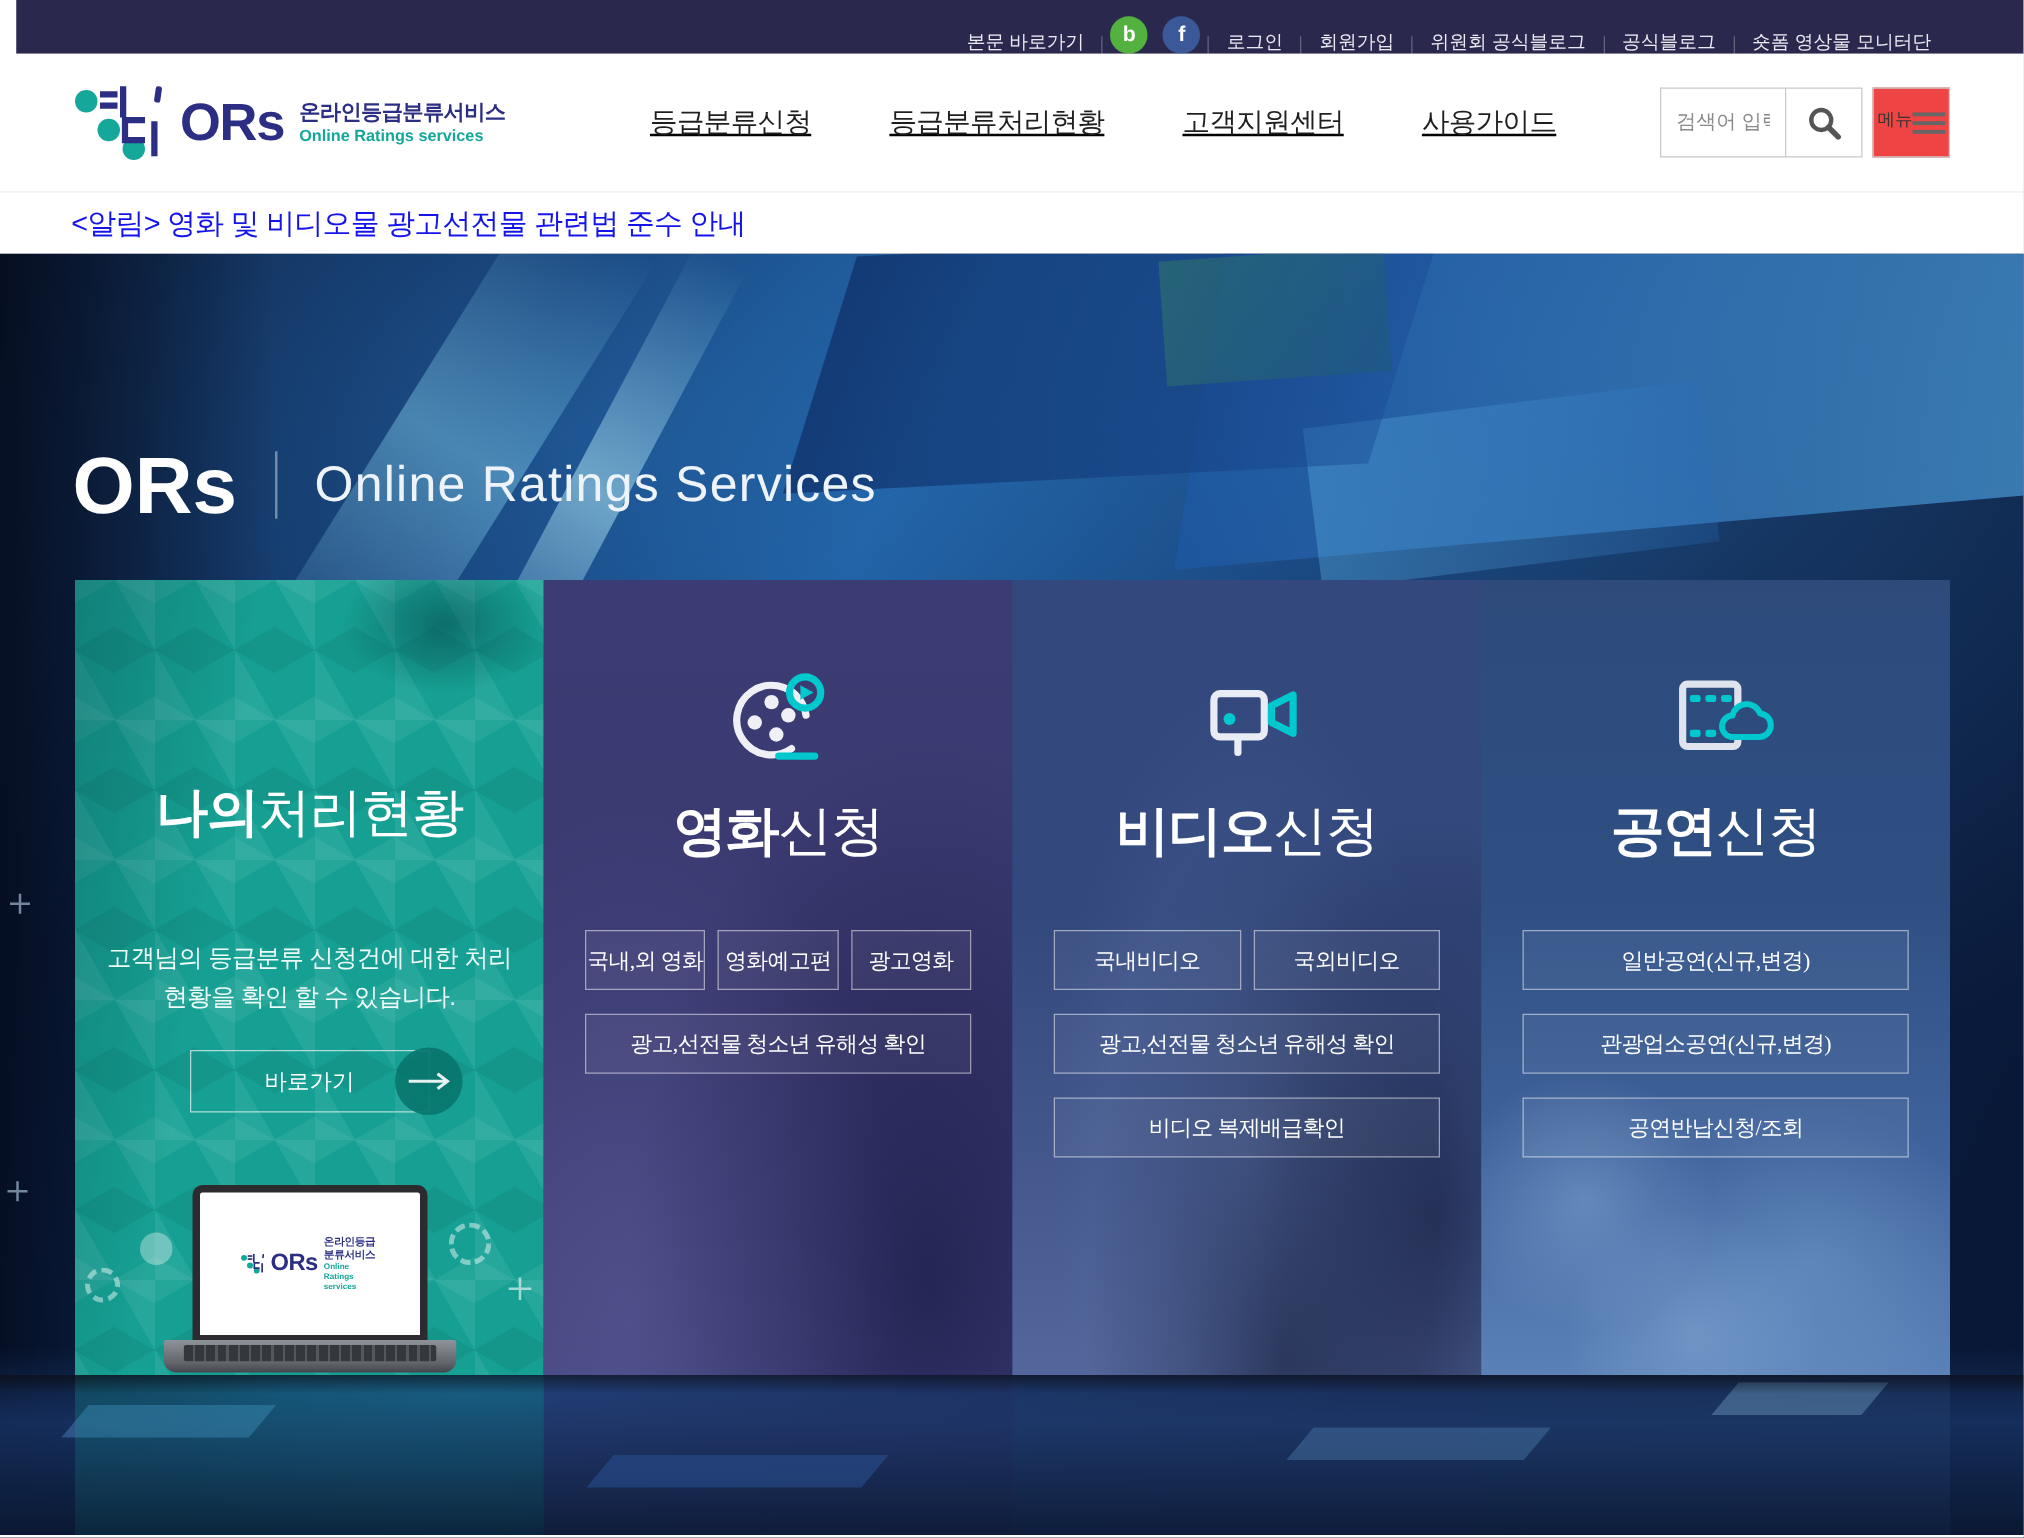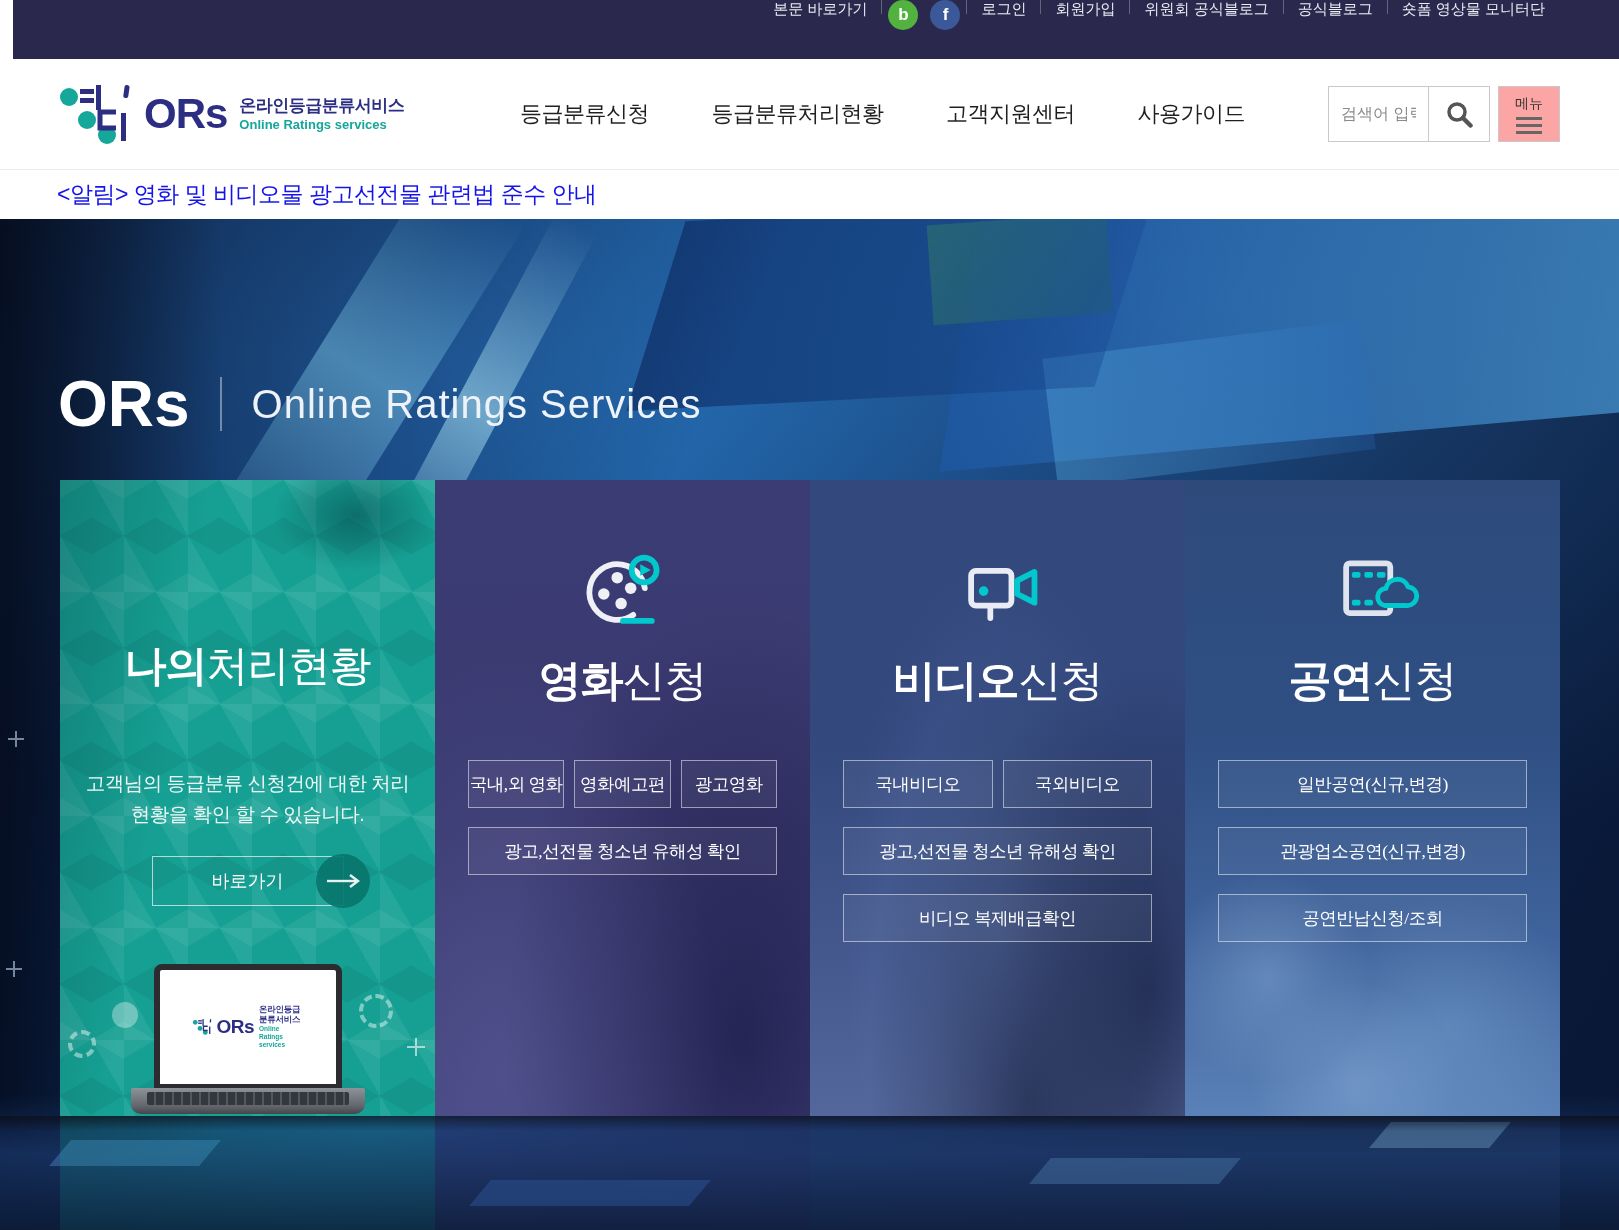--- a/index.html
+++ b/index.html
@@ -1,42 +1,42 @@
 <!DOCTYPE html>
 <html><head>
 <meta charset="utf-8">
 <style>
   * { margin:0; padding:0; box-sizing:border-box; }
   body { font-family:"Liberation Sans", sans-serif; background:#fff; }
   .page { position:relative; width:1619px; height:1230px; overflow:hidden; background:#fff; }
 
   
-  .topbar { height:59px; background:#2a294d; display:flex; align-items:flex-start; justify-content:flex-end; padding-right:60px;margin-left:13px; }
+  .topbar { height:43px; background:#2a294d; display:flex; align-items:flex-end; justify-content:flex-end; padding-right:60px;margin-left:13px; }
   .tlink { color:#eceaf4; font-size:15px; text-decoration:none; margin:0 14px; white-space:nowrap; cursor:pointer; }
   .tsep { width:1px; height:14px; background:rgba(255,255,255,.28); }
   .icon-circle { width:30px; height:30px; border-radius:50%; display:inline-flex; align-items:center; justify-content:center;
                  color:#fff; font-size:17px; font-weight:bold; margin:0 6px; cursor:pointer; }
   .icon-circle.blog { background:#53b23f; }
   .icon-circle.fb { background:#3b5998; }
 
   
   .header { position:relative; height:110px; background:#fff; }
   .logo { position:absolute; left:58px; top:50%; transform:translateY(-50%); display:flex; align-items:center; gap:10px; cursor:pointer; }
   .logo-ors { font-size:42px; font-weight:800; color:#2b2e83; letter-spacing:-1px; }
   .logo-sub { display:flex; flex-direction:column; line-height:1.25; margin-left:2px; }
   .logo-sub .ko { font-size:17px; font-weight:bold; color:#2b2e83; letter-spacing:-0.5px; }
   .logo-sub .en { font-size:13px; font-weight:bold; color:#14a79a; }
-  .nav { position:absolute; left:520px; top:50%; transform:translateY(-50%); width:725px; display:flex; justify-content:space-between; }
+  .nav { position:absolute; left:520px; top:50%; transform:translateY(-50%); width:725px; display:flex; justify-content:space-between;text-decoration:underline; }
   .nav a { font-size:22px; color:#1f1f1f; text-decoration:none; font-weight:500; letter-spacing:-0.5px; cursor:pointer; }
   .tools { position:absolute; right:59px; top:50%; transform:translateY(-50%); display:flex; align-items:center; }
   .search-input { width:100px; height:56px; border:1px solid #c9c9c9; border-right:none; padding:0 12px; font-size:16px;
                   font-family:"Liberation Sans", sans-serif; color:#333; outline:none; }
   .search-input::placeholder { color:#8a8a8a; }
   .search-btn { width:62px; height:56px; border:1px solid #c9c9c9; background:#fff; display:flex; align-items:center; justify-content:center; cursor:pointer; }
-  .menu-btn { width:62px; height:56px; border:1px solid #c9c9c9; background:#fca5a5; margin-left:8px; display:flex; flex-direction:column;
+  .menu-btn { width:62px; height:56px; border:1px solid #c9c9c9; background:#ef4444; margin-left:8px; display:flex; flex-direction:row;
               align-items:center; justify-content:center; cursor:pointer; }
   .menu-btn .mlabel { font-size:14px; color:#333; margin-bottom:4px; }
   .menu-btn .bars { width:26px; }
   .menu-btn .bars i { display:block; height:3px; background:#666; margin-bottom:4px; }
   .menu-btn .bars i:last-child { margin-bottom:0; }
 
   
   .notice { height:50px; background:#fff; border-top:1px solid #ececec; display:flex; align-items:center; padding-left:57px; }
   .notice a { font-size:23px; color:#1414ea; text-decoration:none; font-weight:500; letter-spacing:-0.5px; cursor:pointer; }
 

